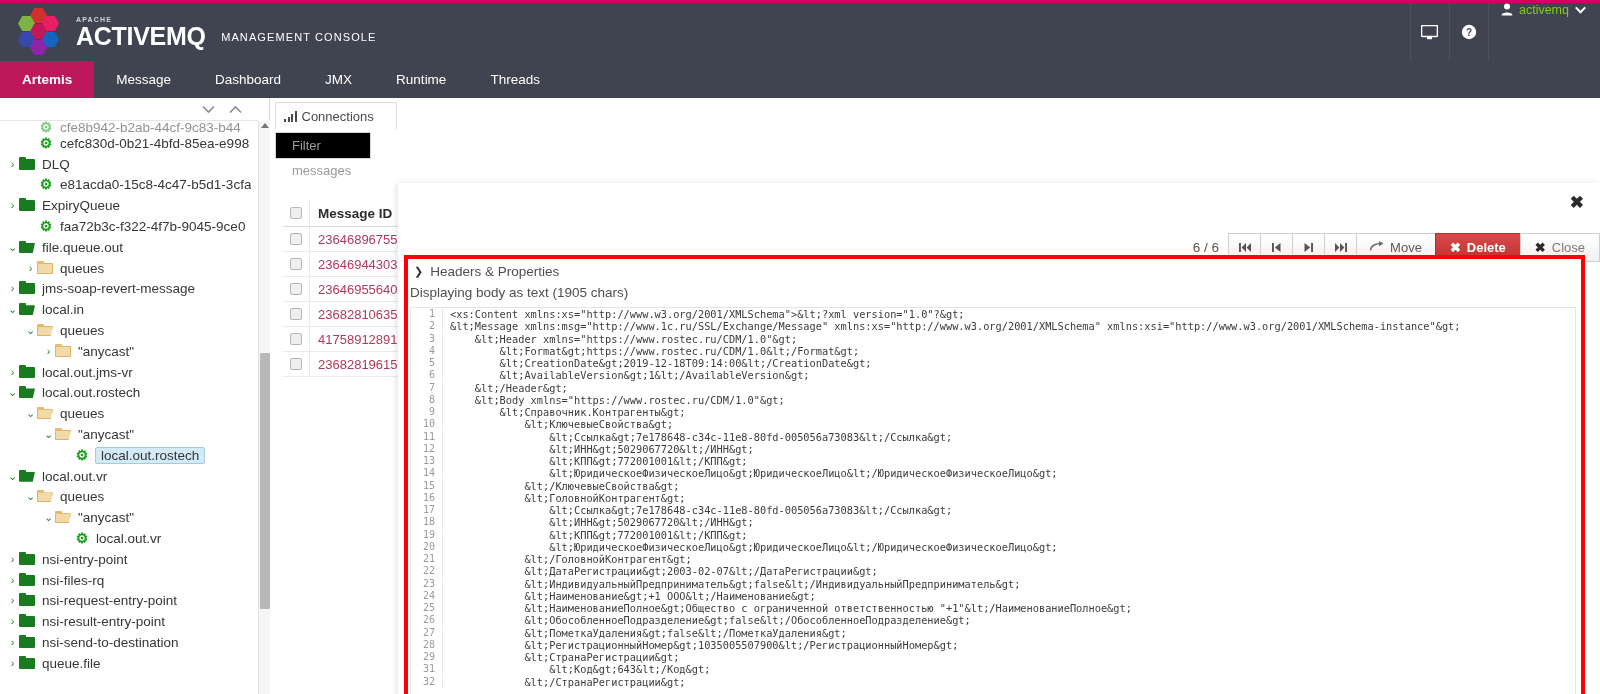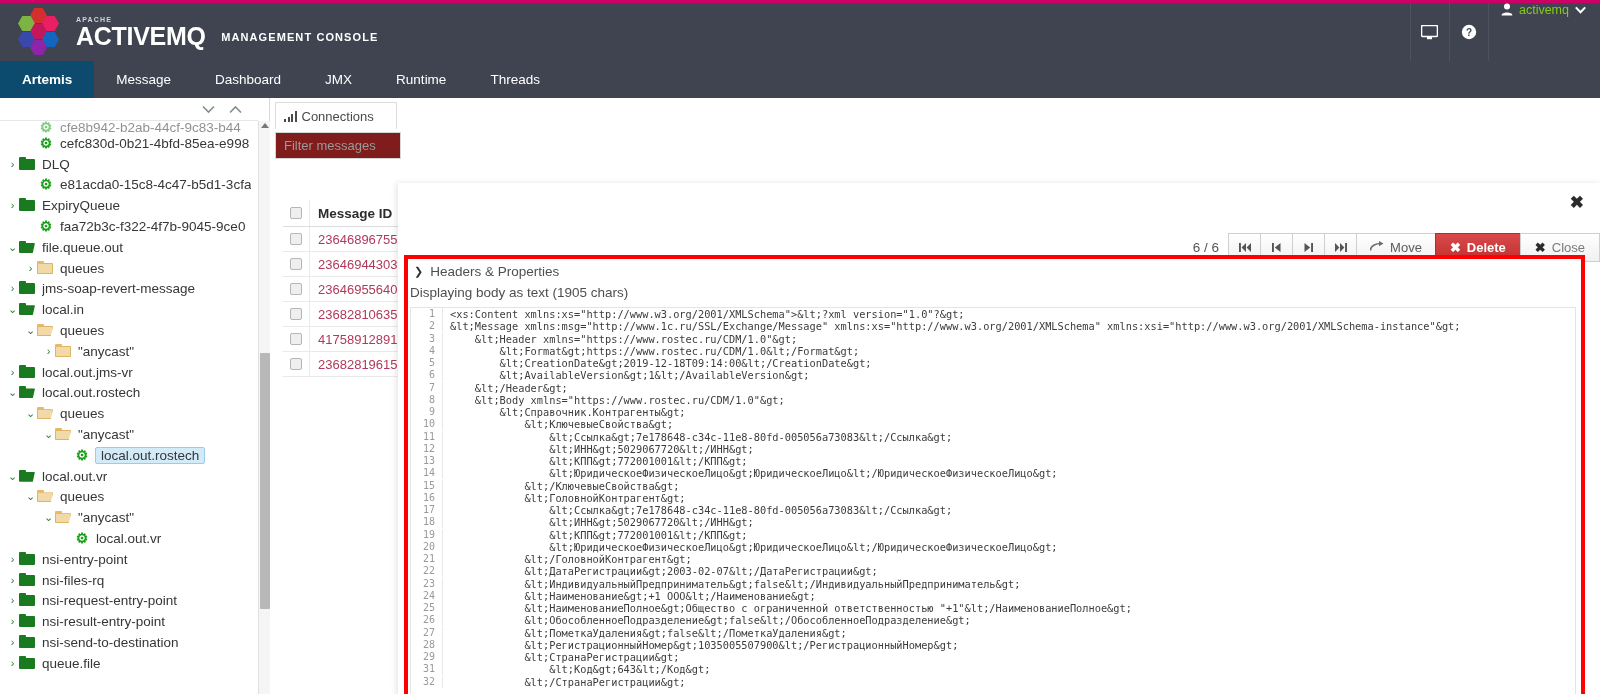--- a/index.html
+++ b/index.html
@@ -39,21 +39,21 @@
   .brand-apache {
     font-size: 7px; letter-spacing: 1.2px; color: #cfd2d8; font-weight: bold;
     display: block; margin-bottom: 1px;
   }
   .brand-main {
     font-size: 25px; font-weight: bold; letter-spacing: -0.3px;
     color: #ffffff; display: inline-block;
   }
   .brand-sub {
     display: inline-block; margin-left: 12px; color: #ffffff;
-    font-size: 11px; font-weight: bold; letter-spacing: 1.1px;
+    font-size: 11px; font-weight: normal; letter-spacing: 1.1px;
     vertical-align: 4px;
   }
   .masthead-right {
     margin-left: auto; display: flex; align-items: stretch; height: 58px;
   }
   .mh-btn {
     width: 39px; display: flex; align-items: center; justify-content: center;
     border-left: 1px solid #4d525e; color: #ffffff;
   }
   .mh-user {
@@ -64,21 +64,21 @@
   
   .navbar {
     position: absolute; top: 61px; left: 0; width: 1600px; height: 37px;
     background: #3f4450;
   }
   .navtabs { display: flex; height: 37px; align-items: stretch; }
   .navtab {
     display: flex; align-items: center; padding: 0 22px;
     color: #ffffff; font-size: 13.5px;
   }
-  .navtab.active { background: #0c4a6e; font-weight: bold; }
+  .navtab.active { background: #be185d; font-weight: bold; }
 
   
   .body-area {
     position: absolute; top: 98px; left: 0; width: 1600px; height: 596px;
     background: #ffffff;
   }
 
   
   .tree-panel {
     position: absolute; left: 0; top: 0; width: 270px; height: 596px;
@@ -183,23 +183,23 @@
     font-size: 13px; color: #4a4a4a;
   }
   .bars-icon { display: inline-flex; align-items: flex-end; gap: 1.5px; height: 11px; }
   .bars-icon i { width: 2px; background: #4a4a4a; display: block; }
   .bars-icon i:nth-child(1) { height: 3px; }
   .bars-icon i:nth-child(2) { height: 5px; }
   .bars-icon i:nth-child(3) { height: 8px; }
   .bars-icon i:nth-child(4) { height: 11px; }
 
   .filter-box {
-    position: absolute; top: 34px; left: 4px; width: 126px; height: 27px;
-    border: 1px solid #d6d6d6; background: #7f1d1d;
-    font-size: 13px; color: #9a9a9a; padding: 0 8px; line-height: 25px;
+    position: absolute; top: 34px; left: 4px; width: 96px; height: 27px;
+    border: 1px solid #d6d6d6; background: #000000;
+    font-size: 13px; color: #9a9a9a; padding: 0 16px; line-height: 25px;
   }
   .msg-table {
     position: absolute; top: 94px; left: 12px; width: 126px; margin-top: 8px;
   }
   .msg-row {
     display: flex; align-items: center; height: 25px;
     border-bottom: 1px solid #eaeaea;
   }
   .msg-row.head { height: 27px; border-bottom: 1px solid #dcdcdc; }
   .msg-cb {

